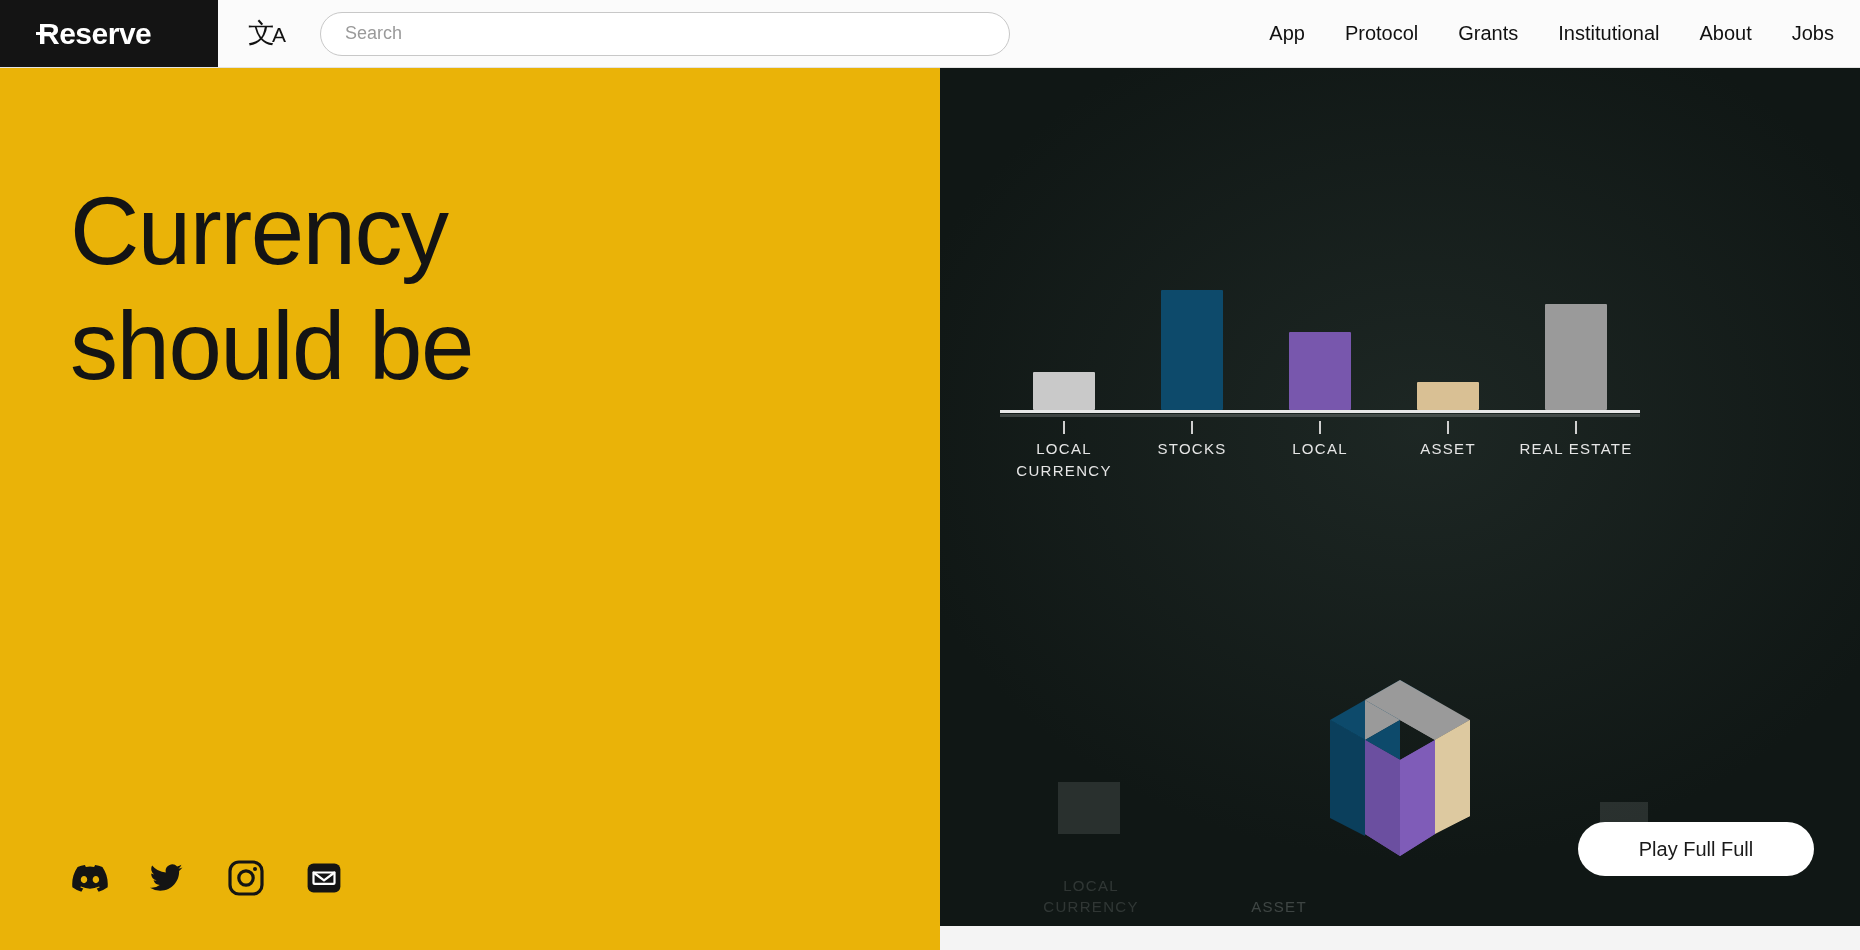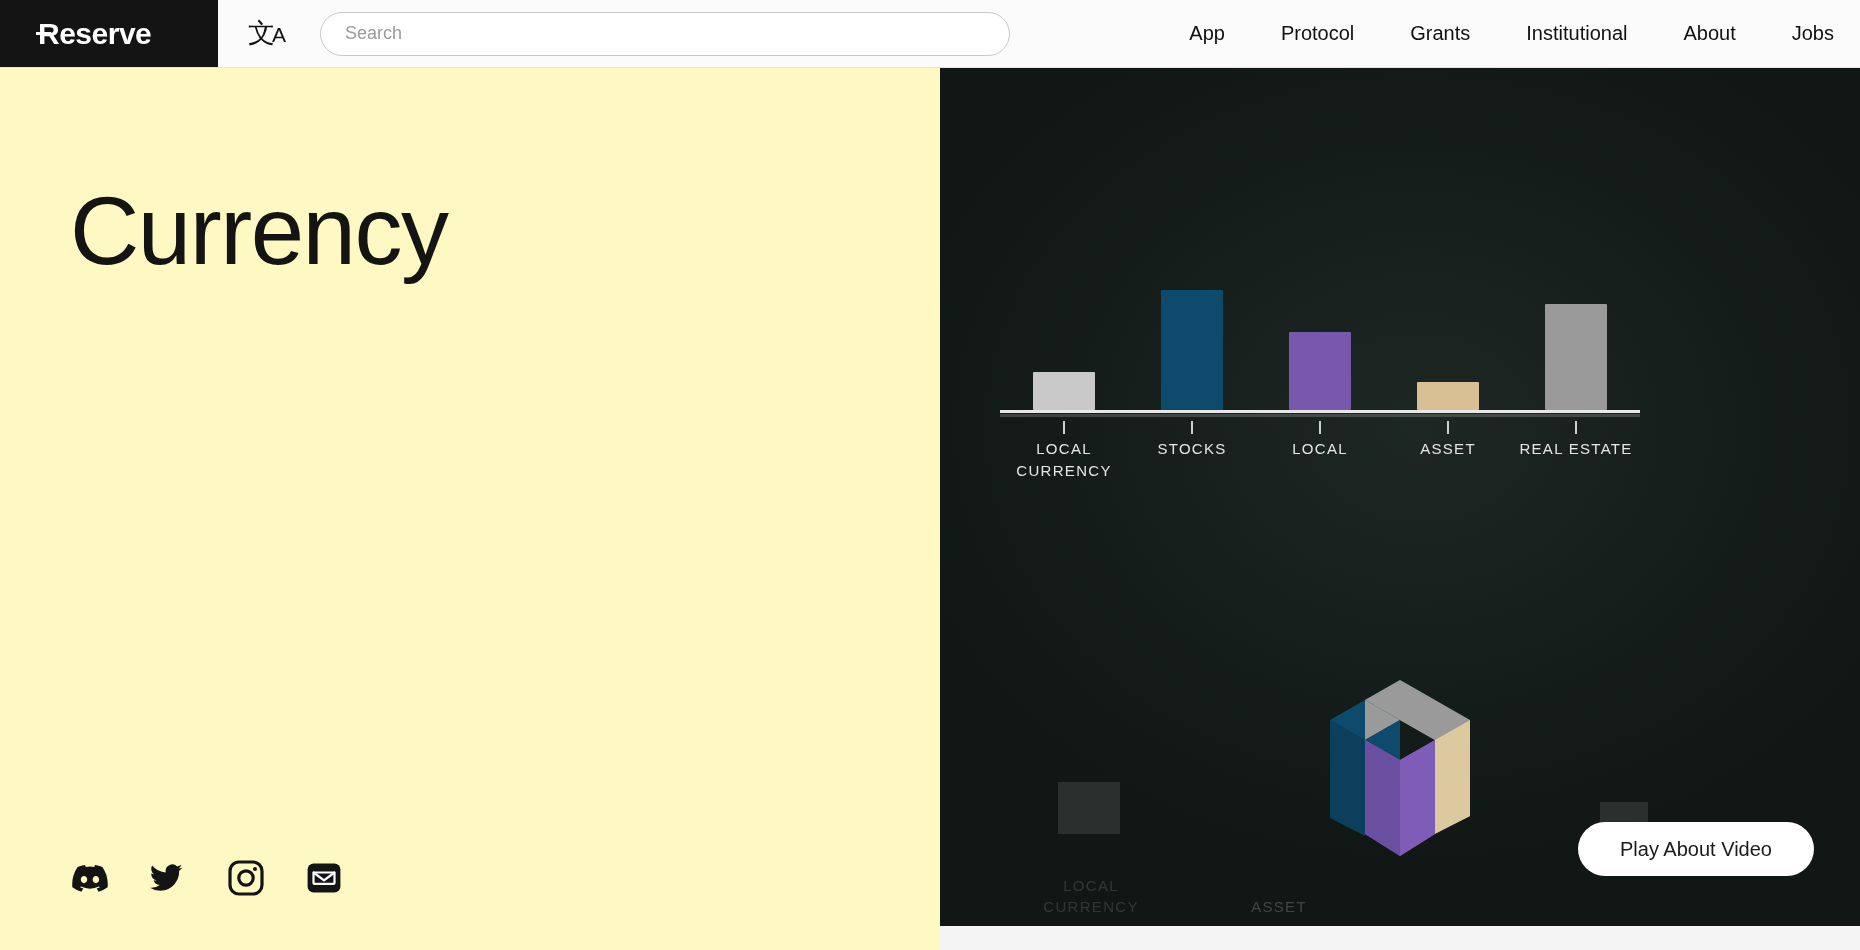--- a/index.html
+++ b/index.html
@@ -43,31 +43,31 @@
   .search-box {
     width:690px; height:44px; border:1px solid #c8c8c8;
     border-radius:24px; background:#fff; display:flex; align-items:center;
     padding:0 24px;
   }
   .search-box input {
     border:none; outline:none; background:transparent; width:100%;
     font-family:"Liberation Sans", sans-serif; font-size:18px; color:#ec4899;
   }
   .search-box input::placeholder { color:#9a9a9a; }
-  .nav { margin-left:auto; display:flex; align-items:center; gap:16px; }
+  .nav { margin-left:auto; display:flex; align-items:center; gap:0; }
   .nav a {
     color:#111; text-decoration:none; font-size:20px;
     padding:0 20px; white-space:nowrap; cursor:pointer;
   }
   .nav a:last-child { padding-right:0; }
 
   
   .hero-left {
     position:absolute; top:68px; left:0; width:940px; height:882px;
-    background:#fef9c3;
+    background:#eab308;
   }
   .headline {
     position:absolute; top:105px; left:70px; width:820px;
     font-size:96px; line-height:1.2; font-weight:400;
     color:#141414; letter-spacing:-1.5px;
   }
   .headline .line { display:block; white-space:nowrap; }
   .fade-word {
     background:linear-gradient(90deg,#141414 0%,#141414 62%,#8e8e8e 80%,#cfcfcf 90%,#eeeeee 97%,#f4f4f4 100%);
     -webkit-background-clip:text; background-clip:text;
@@ -198,20 +198,21 @@
       <a href="#">Jobs</a>
     </nav>
 
   </div>
 </div>
 
 <div class="hero-left">
 
   <h1 class="headline">
     <span class="line">Currency</span>
+    <span class="line">should be</span>
   </h1>
 
   <div class="socials">
 
     <div class="social-btn">
       <svg width="36" height="28" viewBox="0 0 36 28" fill="#141414">
         <path d="M30.4 3.1A29.5 29.5 0 0 0 23.1 1a20 20 0 0 0-.94 1.9 27.4 27.4 0 0 0-8.3 0A20 20 0 0 0 12.9 1 29.4 29.4 0 0 0 5.6 3.1C1 10 -.25 16.6.37 23.2a29.8 29.8 0 0 0 9 4.5 22 22 0 0 0 1.93-3.1 19.3 19.3 0 0 1-3.04-1.45c.26-.19.5-.38.74-.58a21.3 21.3 0 0 0 18 0c.25.21.5.4.75.58a19.2 19.2 0 0 1-3.05 1.46 21.8 21.8 0 0 0 1.93 3.1 29.7 29.7 0 0 0 9-4.5c.73-7.66-1.25-14.2-5.23-20.1ZM12.0 19.2c-1.77 0-3.23-1.62-3.23-3.6s1.43-3.6 3.23-3.6c1.8 0 3.26 1.62 3.23 3.6 0 1.98-1.43 3.6-3.23 3.6Zm11.9 0c-1.77 0-3.23-1.62-3.23-3.6s1.43-3.6 3.23-3.6c1.8 0 3.26 1.62 3.23 3.6 0 1.98-1.43 3.6-3.23 3.6Z"></path>
       </svg>
     </div>
 
@@ -316,15 +317,15 @@
     </svg>
   </div>
 
   <div class="ghost">
     <div class="ghost-bar g1"></div>
     <div class="ghost-bar g2"></div>
     <div class="ghost-label l1">LOCAL CURRENCY</div>
     <div class="ghost-label l2">ASSET</div>
   </div>
 
-  <button class="play-btn">Play About Video</button>
+  <button class="play-btn">Play Full Full</button>
 
 </div>
 
 </body></html>

